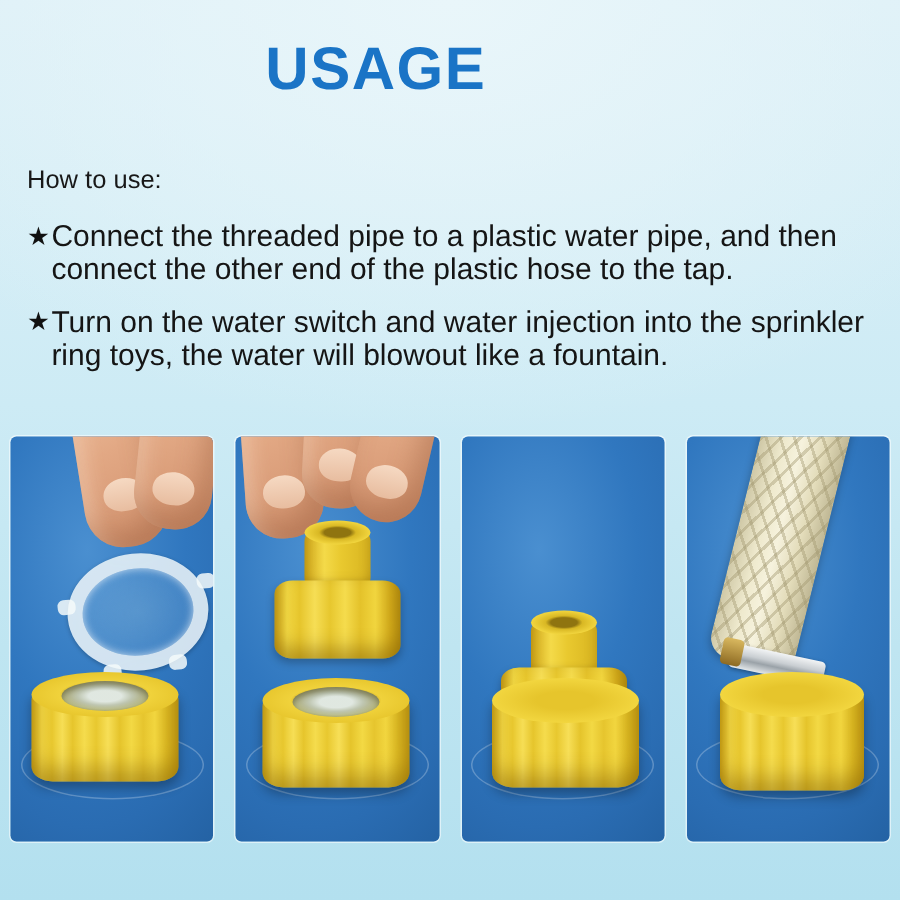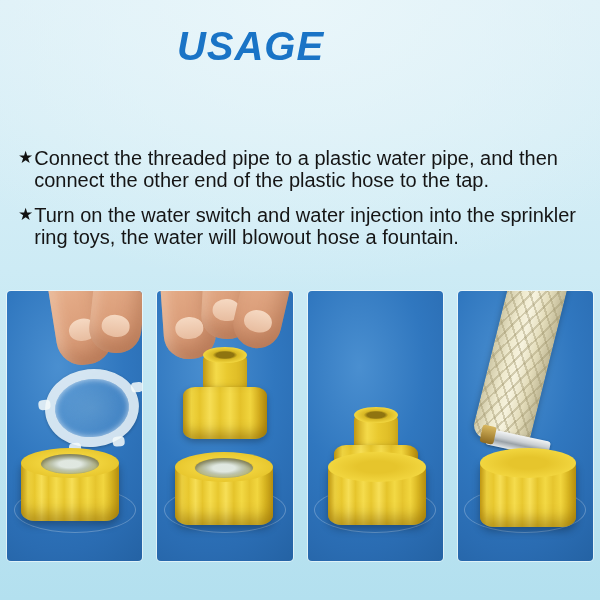--- a/index.html
+++ b/index.html
@@ -25,21 +25,20 @@
 
   
   .title {
     position: absolute;
     top: 24px;
     left: 0;
     width: 501px;
     text-align: center;
     font-size: 40px;
     font-weight: bold;
-    font-style: italic;
     letter-spacing: 1px;
     color: #1a74c6;
     font-family: "Liberation Sans", sans-serif;
   }
 
   
   .howto {
     position: absolute;
     left: 18px;
     top: 110px;
@@ -245,31 +244,32 @@
     background: linear-gradient(180deg, #d9b85f, #8d6a22);
   }
 </style>
 </head>
 <body>
 
 <div id="page">
 
   <div class="title">USAGE</div>
 
+  <div class="howto">How to use:</div>
 
   <div class="bullets">
 
     <div class="bullet">
       <span class="bullet-star">★</span>
       <span class="bullet-text">Connect the threaded pipe to a plastic water pipe, and then connect the other end of the plastic hose to the tap.</span>
     </div>
 
     <div class="bullet">
       <span class="bullet-star">★</span>
-      <span class="bullet-text">Turn on the water switch and water injection into the sprinkler ring toys, the water will blowout hose a fountain.</span>
+      <span class="bullet-text">Turn on the water switch and water injection into the sprinkler ring toys, the water will blowout like a fountain.</span>
     </div>
 
   </div>
 
   <div class="photo-strip">
 
     <div class="photo">
       <div class="mat-ring"></div>
 
       <div class="hand finger1">

